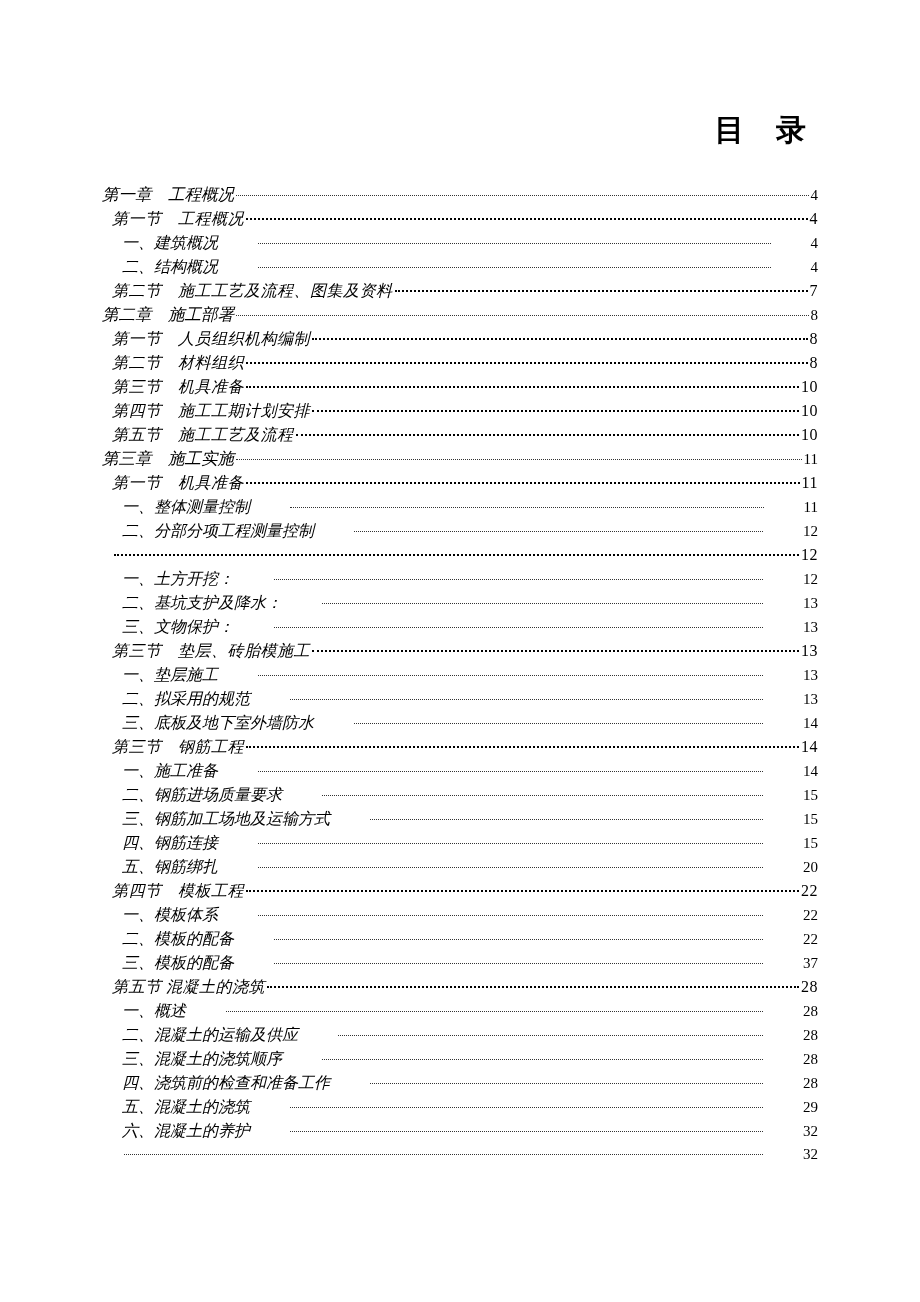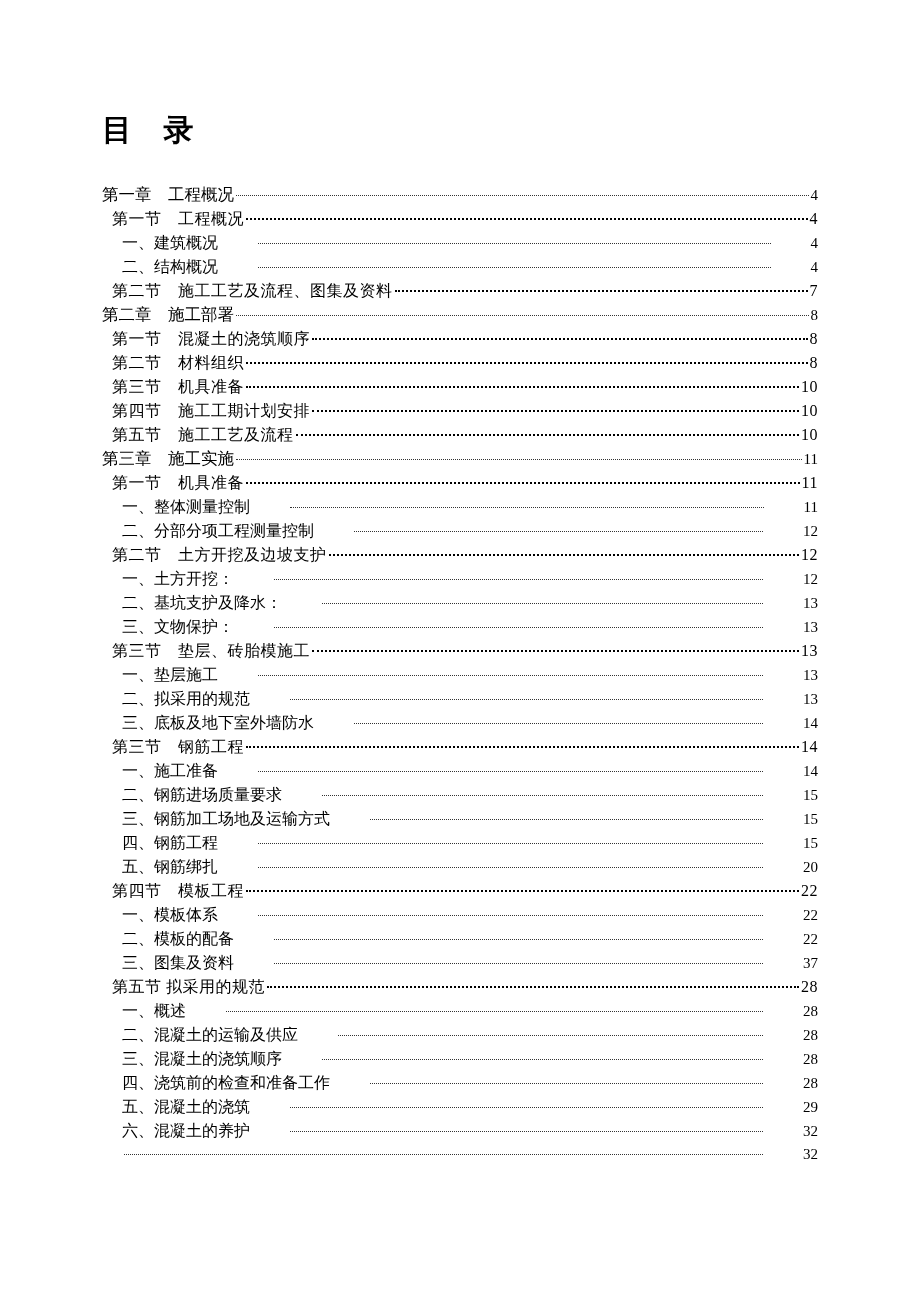--- a/index.html
+++ b/index.html
@@ -5,35 +5,35 @@
     * { margin: 0; padding: 0; box-sizing: border-box; }
     body {
       width: 920px;
       height: 1302px;
       background: #fff;
       font-family: "SimSun", "宋体", serif;
       color: #000;
       padding: 110px 102px 100px 102px;
     }
     .title {
-      text-align: left;
+      text-align: right;
       font-size: 30px;
       font-weight: bold;
       letter-spacing: 12px;
       margin-bottom: 32px;
     }
     .toc-line {
       display: flex;
       align-items: baseline;
       white-space: nowrap;
       font-size: 16px;
       line-height: 1.5;
       height: 24px;
     }
-    .toc-label { flex: 0 0 auto; }
+    .toc-label { flex: 0 0 auto; font-style: italic; }
     .dots {
       flex: 1 1 auto;
       border-bottom: 2px dotted #000;
       transform: translateY(-4px);
       margin: 0 2px;
       min-width: 10px;
     }
     .dots-light {
       border-bottom: 1px dotted #333;
     }
@@ -72,21 +72,21 @@
       <span class="toc-label">第二节　施工工艺及流程、图集及资料 </span>
       <span class="dots"></span>
       <span class="toc-page"> 7</span>
     </div>
     <div class="toc-line lvl0">
       <span class="toc-label">第二章　施工部署</span>
       <span class="dots dots-light"></span>
       <span class="toc-page">8</span>
     </div>
     <div class="toc-line lvl1">
-      <span class="toc-label">第一节　混凝土的浇筑顺序 </span>
+      <span class="toc-label">第一节　人员组织机构编制 </span>
       <span class="dots"></span>
       <span class="toc-page"> 8</span>
     </div>
     <div class="toc-line lvl1">
       <span class="toc-label">第二节　材料组织 </span>
       <span class="dots"></span>
       <span class="toc-page"> 8</span>
     </div>
     <div class="toc-line lvl1">
       <span class="toc-label">第三节　机具准备 </span>
@@ -117,21 +117,20 @@
       <span class="toc-label">一、整体测量控制 </span>
       <span class="dots dots-light"></span>
       <span class="toc-page">11</span>
     </div>
     <div class="toc-line lvl2">
       <span class="toc-label">二、分部分项工程测量控制 </span>
       <span class="dots dots-light"></span>
       <span class="toc-page">12</span>
     </div>
     <div class="toc-line lvl1">
-      <span class="toc-label">第二节　土方开挖及边坡支护 </span>
       <span class="dots"></span>
       <span class="toc-page"> 12</span>
     </div>
     <div class="toc-line lvl2">
       <span class="toc-label">一、土方开挖： </span>
       <span class="dots dots-light"></span>
       <span class="toc-page">12</span>
     </div>
     <div class="toc-line lvl2">
       <span class="toc-label">二、基坑支护及降水： </span>
@@ -177,21 +176,21 @@
       <span class="toc-label">二、钢筋进场质量要求 </span>
       <span class="dots dots-light"></span>
       <span class="toc-page">15</span>
     </div>
     <div class="toc-line lvl2">
       <span class="toc-label">三、钢筋加工场地及运输方式 </span>
       <span class="dots dots-light"></span>
       <span class="toc-page">15</span>
     </div>
     <div class="toc-line lvl2">
-      <span class="toc-label">四、钢筋工程 </span>
+      <span class="toc-label">四、钢筋连接 </span>
       <span class="dots dots-light"></span>
       <span class="toc-page">15</span>
     </div>
     <div class="toc-line lvl2">
       <span class="toc-label">五、钢筋绑扎 </span>
       <span class="dots dots-light"></span>
       <span class="toc-page">20</span>
     </div>
     <div class="toc-line lvl1">
       <span class="toc-label">第四节　模板工程 </span>
@@ -202,26 +201,26 @@
       <span class="toc-label">一、模板体系 </span>
       <span class="dots dots-light"></span>
       <span class="toc-page">22</span>
     </div>
     <div class="toc-line lvl2">
       <span class="toc-label">二、模板的配备 </span>
       <span class="dots dots-light"></span>
       <span class="toc-page">22</span>
     </div>
     <div class="toc-line lvl2">
-      <span class="toc-label">三、图集及资料 </span>
+      <span class="toc-label">三、模板的配备 </span>
       <span class="dots dots-light"></span>
       <span class="toc-page">37</span>
     </div>
     <div class="toc-line lvl1">
-      <span class="toc-label">第五节 拟采用的规范 </span>
+      <span class="toc-label">第五节 混凝土的浇筑 </span>
       <span class="dots"></span>
       <span class="toc-page"> 28</span>
     </div>
     <div class="toc-line lvl2">
       <span class="toc-label">一、概述 </span>
       <span class="dots dots-light"></span>
       <span class="toc-page">28</span>
     </div>
     <div class="toc-line lvl2">
       <span class="toc-label">二、混凝土的运输及供应 </span>

